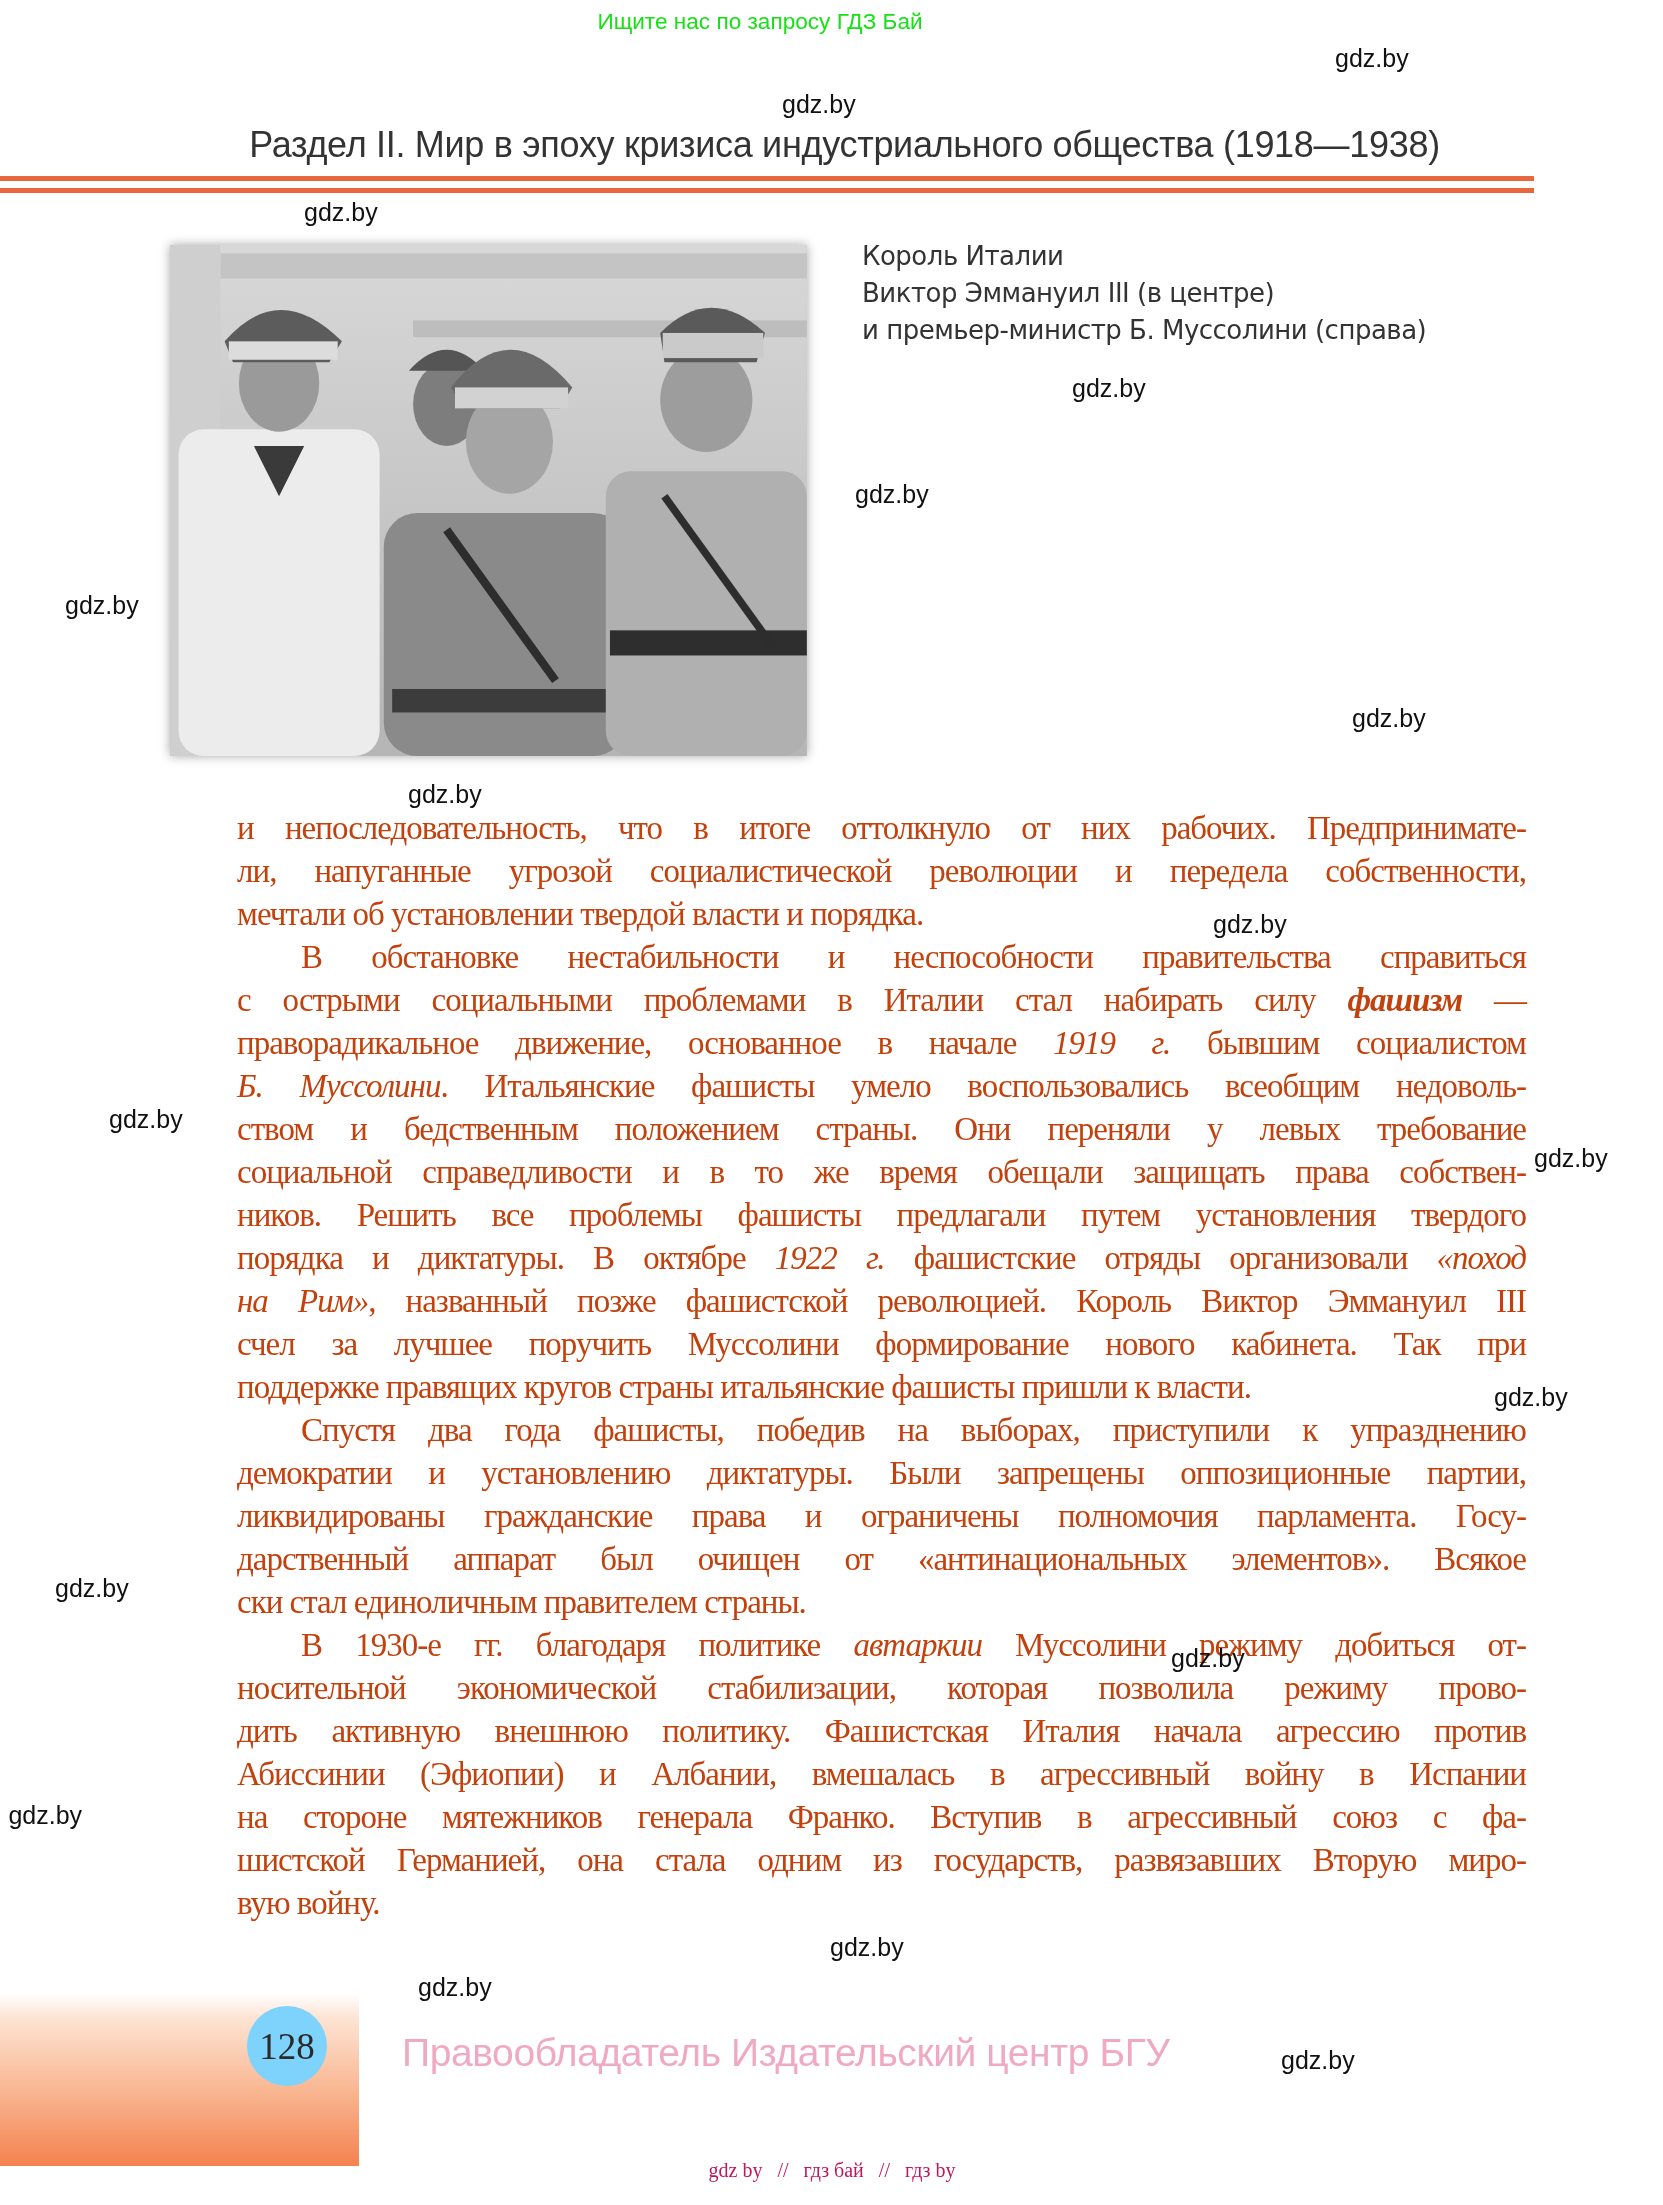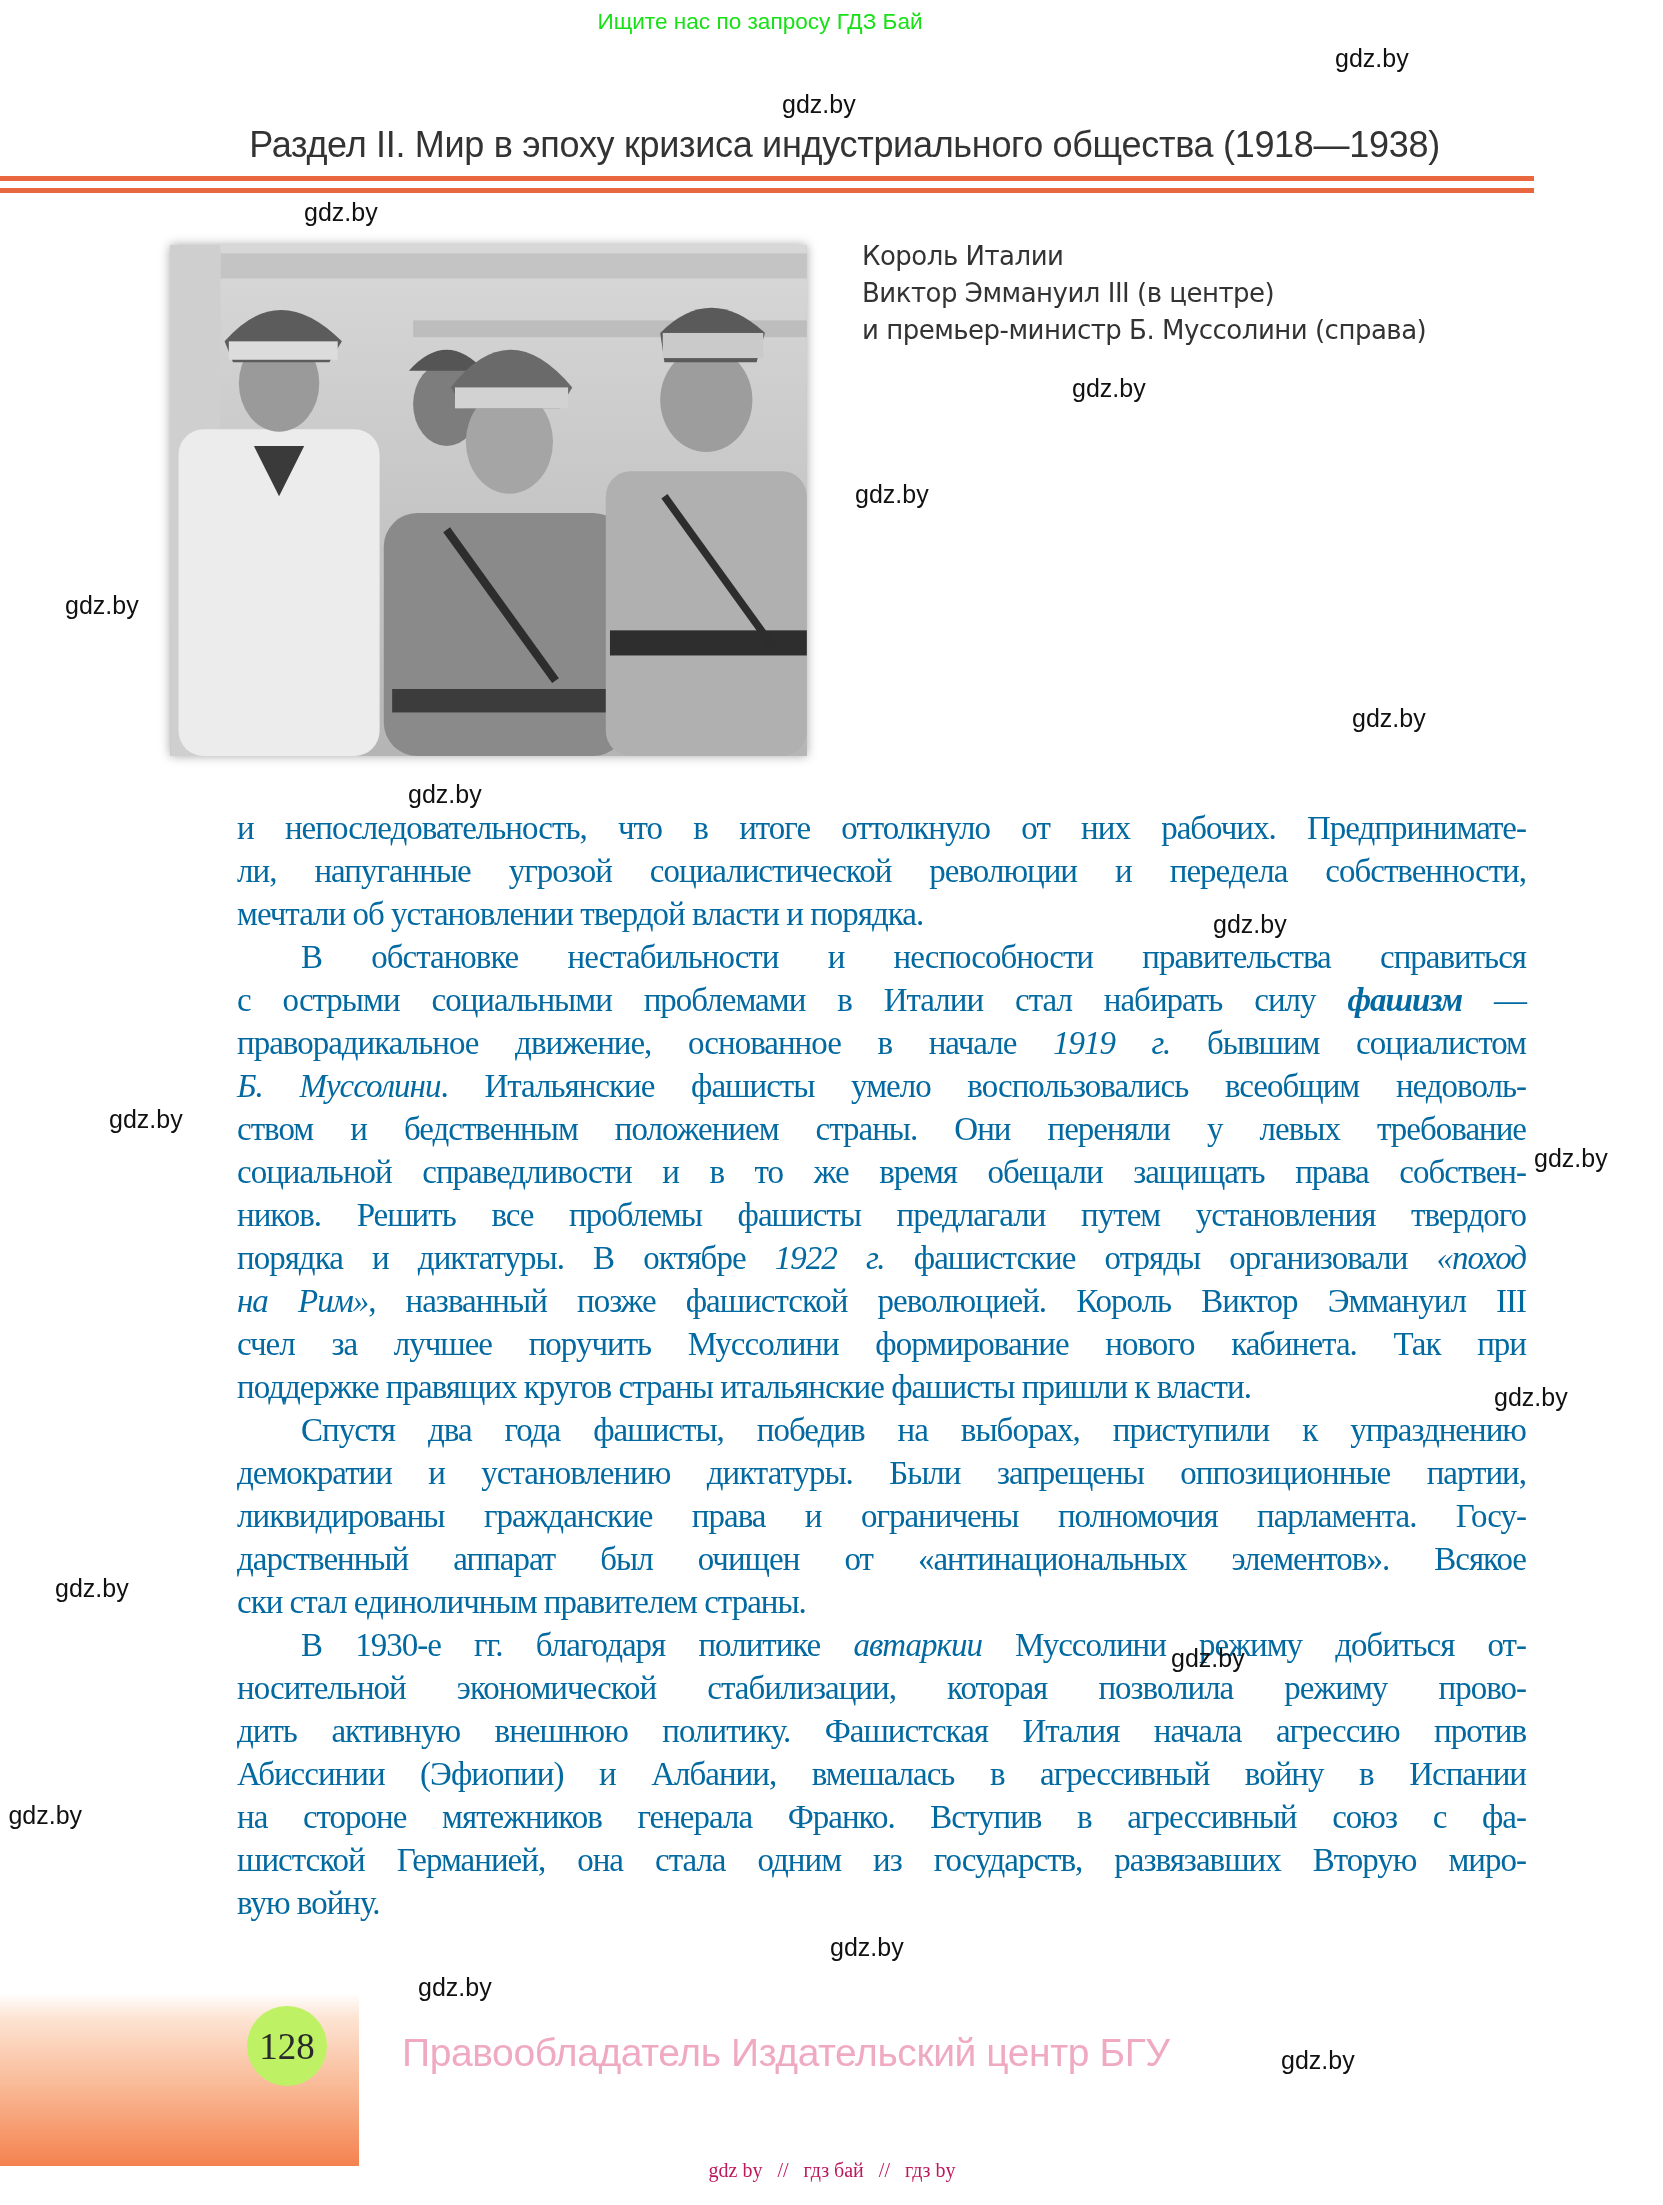--- a/index.html
+++ b/index.html
@@ -29,34 +29,34 @@
     background: #c9c9c9; box-shadow: 0 0 10px rgba(0,0,0,0.35);
     overflow: hidden;
   }
   .photo svg { display: block; }
   .caption {
     left: 862px; top: 238px; font-family: "DejaVu Sans", sans-serif;
     font-size: 26px; line-height: 37px; color: #333; letter-spacing: -0.5px;
   }
   .body-text {
     left: 237px; top: 807px; width: 1289px;
-    font-size: 33px; line-height: 43px; color: #0369a1;
+    font-size: 33px; line-height: 43px; color: #c2410c;
     text-align: justify; letter-spacing: -1px;
     font-stretch: condensed;
   }
   .body-text p { margin: 0; }
   .body-text .ln { display: block; text-align: justify; text-align-last: justify; white-space: nowrap; }
   .body-text .ln.last { text-align-last: left; }
   .footer-block {
     left: 0; top: 1993px; width: 359px; height: 173px;
     background: linear-gradient(to bottom, #ffffff 0%, #fde3d2 15%, #f9b894 55%, #f4824f 100%);
   }
   .page-circle {
     left: 247px; top: 2006px; width: 80px; height: 80px; border-radius: 50%;
-    background: #bef264; display: flex; align-items: center; justify-content: center;
+    background: #7dd3fc; display: flex; align-items: center; justify-content: center;
     font-family: "Liberation Serif", serif; font-size: 37px; color: #2a2a2a;
   }
   .rights {
     left: 402px; top: 2031px; font-family: "Liberation Sans", sans-serif;
     font-size: 39px; color: #f0a9c2; white-space: nowrap; letter-spacing: -0.4px;
   }
   .bottom-links {
     left: 0; width: 1664px; top: 2159px; text-align: center;
     font-family: Liberation Serif, serif; font-size: 20px; color: #be185d;
   }

